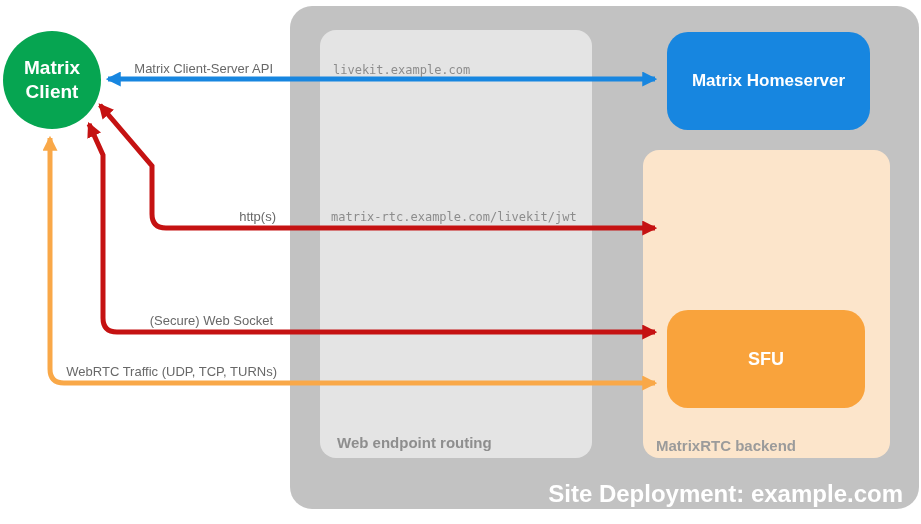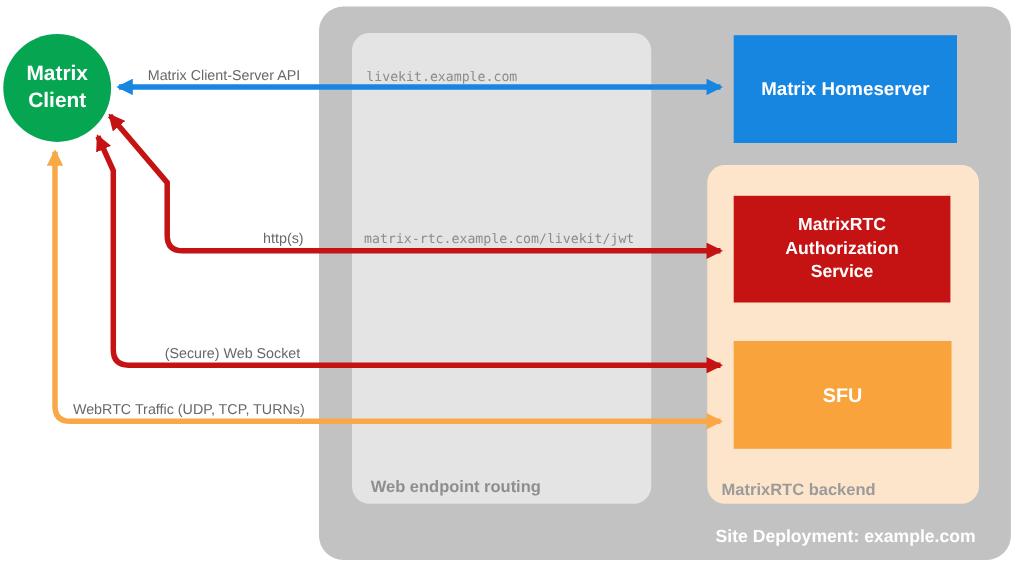--- a/index.html
+++ b/index.html
@@ -6,62 +6,57 @@
   .canvas{
     position:relative;width:921px;height:524px;background:#ffffff;
     font-family:"Liberation Sans",sans-serif;overflow:hidden;
   }
   .box{position:absolute;box-sizing:border-box;}
   .outer-deploy{left:290px;top:6px;width:629px;height:503px;background:#c2c2c2;border-radius:22px;}
   .routing-box{left:320px;top:30px;width:272px;height:428px;background:#e4e4e4;border-radius:16px;}
   .backend-box{left:643px;top:150px;width:247px;height:308px;background:#fce5cb;border-radius:16px;}
   .node{
     position:absolute;display:flex;flex-direction:column;align-items:center;justify-content:center;
-    text-align:center;color:#ffffff;font-weight:bold;border-radius:0;box-sizing:border-box;
+    text-align:center;color:#ffffff;font-weight:bold;border-radius:21px;box-sizing:border-box;
   }
   .homeserver{left:667px;top:32px;width:203px;height:98px;background:#1786e0;font-size:17px;}
   .auth{left:667px;top:178px;width:197px;height:97px;background:#c51212;font-size:16px;line-height:1.35;}
   .sfu{left:667px;top:310px;width:198px;height:98px;background:#f9a33c;font-size:18px;}
   .client{
     position:absolute;left:3px;top:31px;width:98px;height:98px;border-radius:50%;
     background:#06a551;display:flex;flex-direction:column;align-items:center;justify-content:center;
     color:#fff;font-weight:bold;font-size:19px;line-height:1.25;text-align:center;
   }
   .arrow-layer{position:absolute;left:0;top:0;width:921px;height:524px;pointer-events:none;}
   .lbl{position:absolute;font-size:13px;color:#686868;white-space:nowrap;}
   .lbl.r{text-align:left;}
   .mono{
     position:absolute;font-family:"DejaVu Sans Mono",monospace;font-size:12px;
     color:#8c8c8c;white-space:nowrap;
   }
   .caption{position:absolute;font-weight:bold;font-size:15px;color:#8e8e8e;white-space:nowrap;}
   .deploy-caption{
-    position:absolute;right:34px;top:480px;font-weight:bold;font-size:16px;
+    position:absolute;right:18px;top:480px;font-weight:bold;font-size:24px;
     color:#ffffff;white-space:nowrap;
   }
   .line{display:block;}
 </style>
 </head>
 <body>
 
 <div class="canvas">
 
   <div class="box outer-deploy"></div>
   <div class="box routing-box"></div>
   <div class="box backend-box"></div>
 
   <div class="node homeserver">
     <span>Matrix Homeserver</span>
   </div>
 
-  <div class="node auth">
-    <span class="line">MatrixRTC</span>
-    <span class="line">Authorization</span>
-    <span class="line">Service</span>
-  </div>
 
   <div class="node sfu">
     <span>SFU</span>
   </div>
 
   <div class="client">
     <span class="line">Matrix</span>
     <span class="line">Client</span>
   </div>
 

